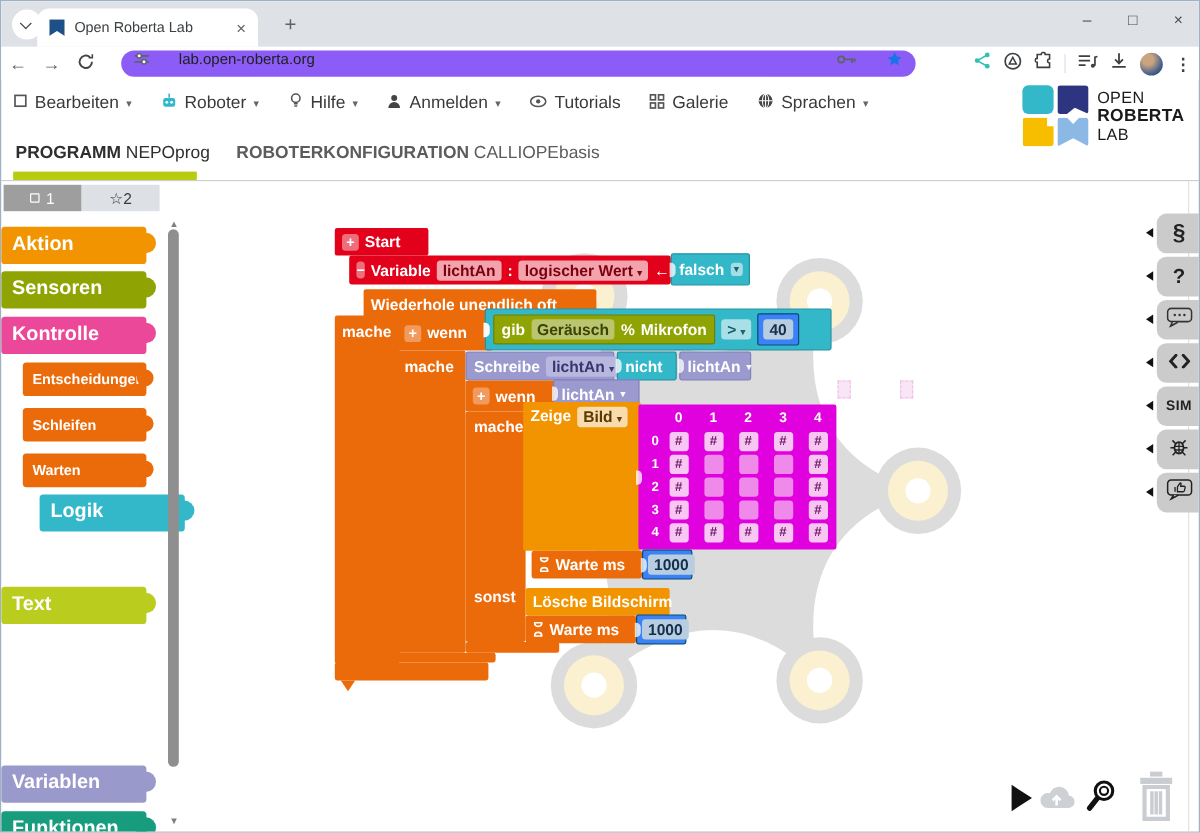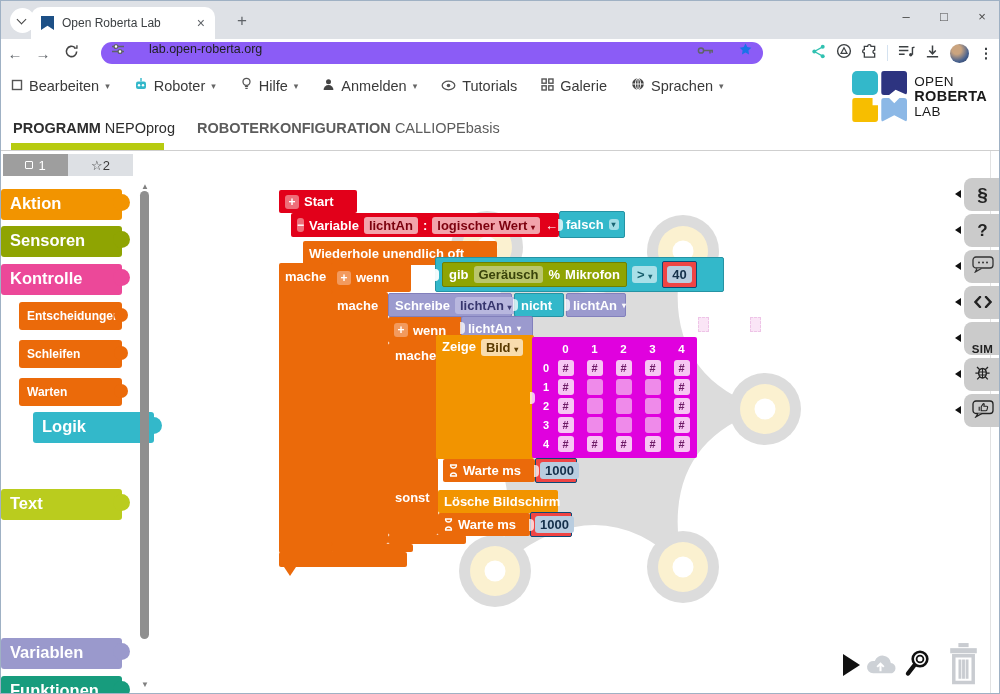--- a/index.html
+++ b/index.html
@@ -70,21 +70,21 @@
   .board { position:absolute; left:0; top:0; z-index:1; }
   .ghost-cell { position:absolute; width:11px; height:15px; border:1px dashed #eab6e2; background:#f9dff4; opacity:.8; z-index:1; }
 
   
   .blk { position:absolute; z-index:3; color:#fff; font-size:13px; font-weight:bold; display:flex; align-items:center; gap:5px; padding:0 6px; border-radius:2px; white-space:nowrap; }
   .red   { background:#e2001a; }
   .ctrl  { background:#eb6a0a; }
   .act   { background:#f29400; }
   .teal  { background:#33b8ca; border:1.5px solid #2593a4; }
   .olive { background:#8fa402; border:1.5px solid #6e7f02; }
-  .navy  { background:#ef4444; border:1.5px solid #094a78; }
+  .navy  { background:#3b82f6; border:1.5px solid #094a78; }
   .purp  { background:#9b9ace; border:1.5px solid #8280bc; }
   .fld { border-radius:3px; padding:1px 5px; font-weight:bold; }
   .fld.pinkred { background:#f2a3ab; color:#7c000e; }
   .fld.cream   { background:#f8dcae; color:#5a3a00; }
   .fld.lolive  { background:#bac56d; color:#39430a; }
   .fld.lteal   { background:#a9e0e8; color:#175f6d; }
   .fld.lnavy   { background:#b9cde0; color:#142f4a; }
   .fld.lpurp   { background:#b8b7de; color:#37366e; }
   .pm { display:inline-flex; width:14px; height:14px; border-radius:3px; align-items:center; justify-content:center; font-size:12px; color:#fff; }
   .pm.red-l { background:#ee6e79; }
@@ -365,21 +365,21 @@
 
   <div class="blk ctrl" style="left:330px; top:262px; width:80px; height:29px;">
     <span class="pm or-l">+</span>
     <span>wenn</span>
   </div>
   <div class="blk ctrl" style="left:330px; top:291px; width:57px; height:252px; align-items:flex-start; padding-top:6px;">
     <span>mache</span>
   </div>
   <div class="blk ctrl" style="left:330px; top:543px; width:82px; height:8px;"></div>
 
-  <div class="blk teal socket" style="left:403px; top:256px; width:289px; height:35px;margin-left:31px;">
+  <div class="blk teal socket" style="left:403px; top:256px; width:289px; height:35px;">
     <span class="blk olive" style="position:static; height:25px;">
       <span>gib</span>
       <span class="fld lolive">Geräusch</span>
       <span>%</span>
       <span>Mikrofon</span>
     </span>
     <span class="fld lteal"><span>&gt;</span> <span class="caret">▾</span></span>
     <span class="blk navy socket" style="position:static; height:27px; padding:0 4px;">
       <span class="fld lnavy">40</span>
     </span>
@@ -548,21 +548,21 @@
           </svg></span>
       </div>
       <div class="rtab-tri" style="top: 261px;"></div>
       <div class="rtab" style="top: 285px;">
         <span><svg width="18" height="12" viewBox="0 0 18 12" fill="none" stroke="#222" stroke-width="2.4" stroke-linecap="round">
             <path d="M6 1 L1.5 6 L6 11"></path>
             <path d="M12 1 L16.5 6 L12 11"></path>
           </svg></span>
       </div>
       <div class="rtab-tri" style="top: 297px;"></div>
-      <div class="rtab" style="top: 321px; align-items: flex-end;">
+      <div class="rtab" style="top: 321px;">
         <span style="font-size:11.5px;font-weight:bold;letter-spacing:.4px;">SIM</span>
       </div>
       <div class="rtab-tri" style="top: 333px;"></div>
       <div class="rtab" style="top: 357px;">
         <span><svg width="17" height="17" viewBox="0 0 17 17">
             <ellipse cx="8.5" cy="9.2" rx="3.8" ry="4.8" fill="none" stroke="#222" stroke-width="1.5"></ellipse>
             <path d="M8.5 4.6 v9.4 M5 8 h7 M5.1 11 h6.8" stroke="#222" stroke-width="1.1"></path>
             <path d="M5.8 5.8 L3 3 M11.2 5.8 L14 3 M4.7 9.2 H1.4 M12.3 9.2 H15.6 M5.8 12.6 L3.2 15.4 M11.2 12.6 L13.8 15.4" stroke="#222" stroke-width="1.3"></path>
           </svg></span>
       </div>

